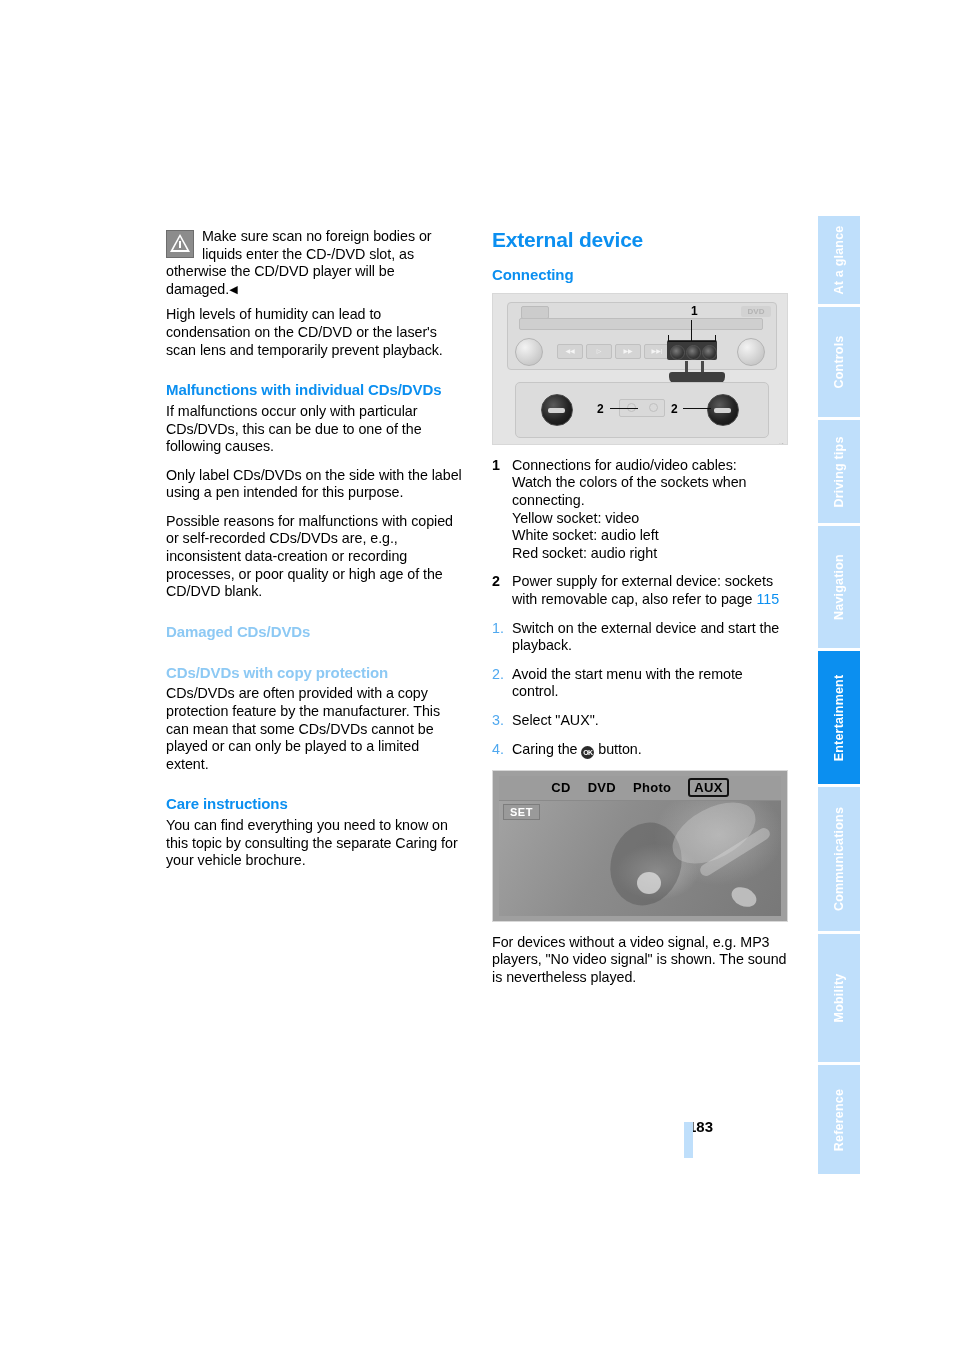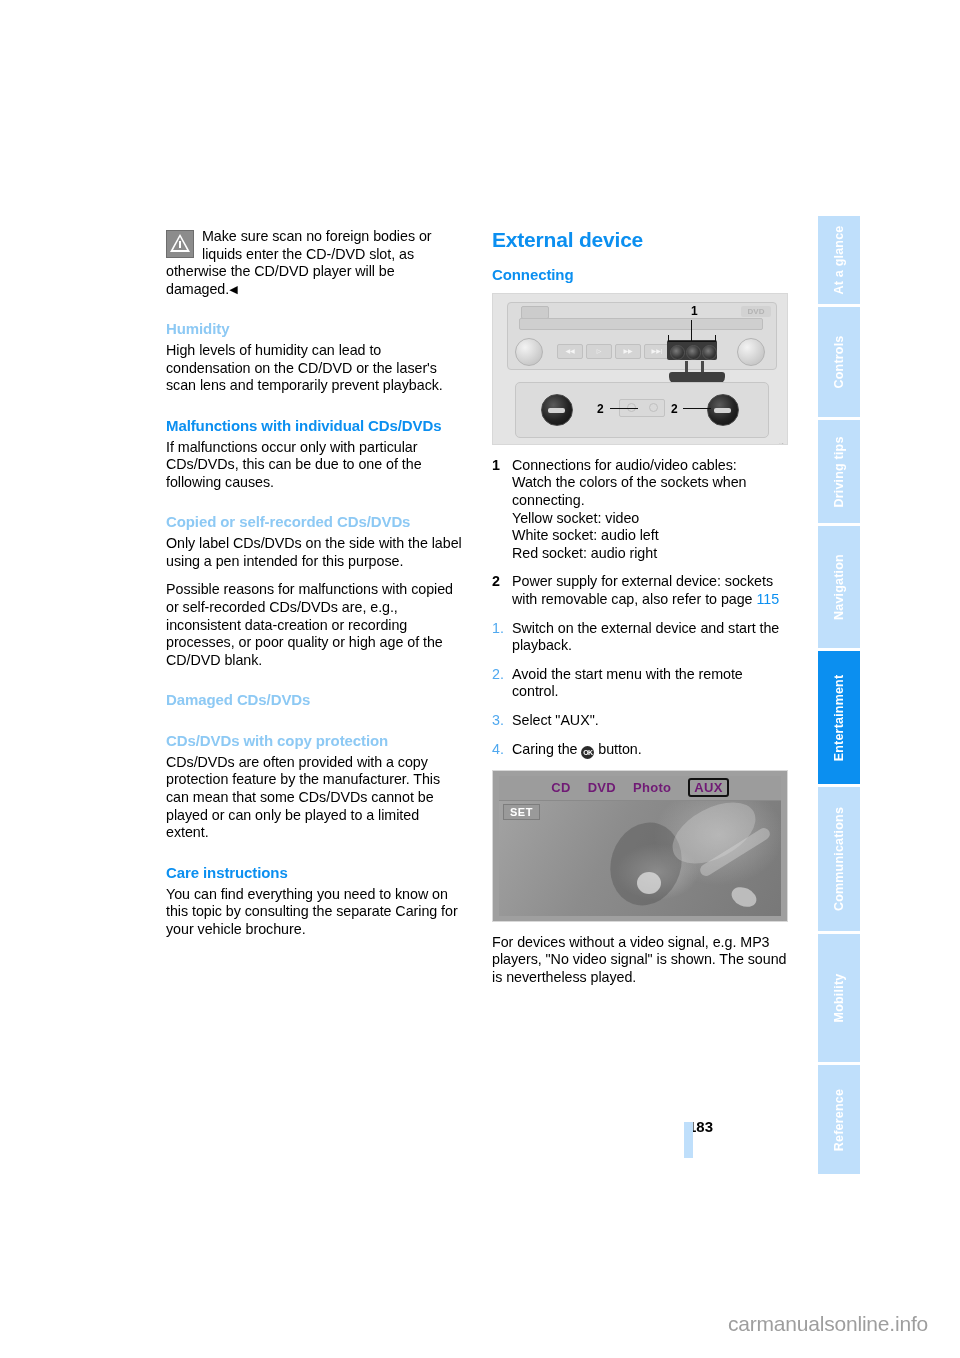--- a/index.html
+++ b/index.html
@@ -313,21 +313,21 @@
     left: 0; top: 0; right: 0;
     height: 24px;
     background: #9c9c9c;
     border-bottom: 1px solid #8a8a8a;
     display: flex;
     align-items: center;
     justify-content: center;
     gap: 17px;
   }
   #fig-aux .bar span {
-    color: #701a75;
+    color: #000000;
     font-size: 13px;
     font-weight: bold;
     letter-spacing: 0.3px;
   }
   #fig-aux .bar span.sel {
     border: 2px solid #111111;
     border-radius: 3px;
     padding: 0 4px;
     background: #9c9c9c;
   }
@@ -469,27 +469,25 @@
     <div class="warn-block">
       <div class="warn-icon">
         <span class="tri"></span>
           <span class="tri-in"></span>
         <span class="bang"></span>
           <span class="bang-dot"></span>
       </div>
       <div class="warn-text"><span>Make sure scan no foreign bodies or liquids enter the CD-/DVD slot, as otherwise the CD/DVD player will be damaged.</span><span class="end-mark">◀</span></div>
     </div>
 
-    <h2 class="h2 light">Humidity</h2>
     <p>High levels of humidity can lead to condensation on the CD/DVD or the laser's scan lens and temporarily prevent playback.</p>
 
     <h2 class="h2">Malfunctions with individual CDs/DVDs</h2>
     <p>If malfunctions occur only with particular CDs/DVDs, this can be due to one of the following causes.</p>
 
-    <h2 class="h2 light">Copied or self-recorded CDs/DVDs</h2>
     <p>Only label CDs/DVDs on the side with the label using a pen intended for this purpose.</p>
     <p>Possible reasons for malfunctions with copied or self-recorded CDs/DVDs are, e.g., inconsistent data-creation or recording processes, or poor quality or high age of the CD/DVD blank.</p>
 
     <h2 class="h2 light">Damaged CDs/DVDs</h2>
 
     <h2 class="h2 light">CDs/DVDs with copy protection</h2>
     <p>CDs/DVDs are often provided with a copy protection feature by the manufacturer. This can mean that some CDs/DVDs cannot be played or can only be played to a limited extent.</p>
 
     <h2 class="h2">Care instructions</h2>
     <p>You can find everything you need to know on this topic by consulting the separate Caring for your vehicle brochure.</p>
@@ -624,15 +622,14 @@
     <div class="tab" style="height:128px">
         <span class="tlabel">Mobility</span>
       </div>
     <div class="tab" style="height:109px">
         <span class="tlabel">Reference</span>
       </div>
   </div>
 
   <div id="pagenum">183</div>
   <div id="pagebar"></div>
-  <div id="watermark">carmanualsonline.info</div>
 
 </div>
 
 </body></html>

